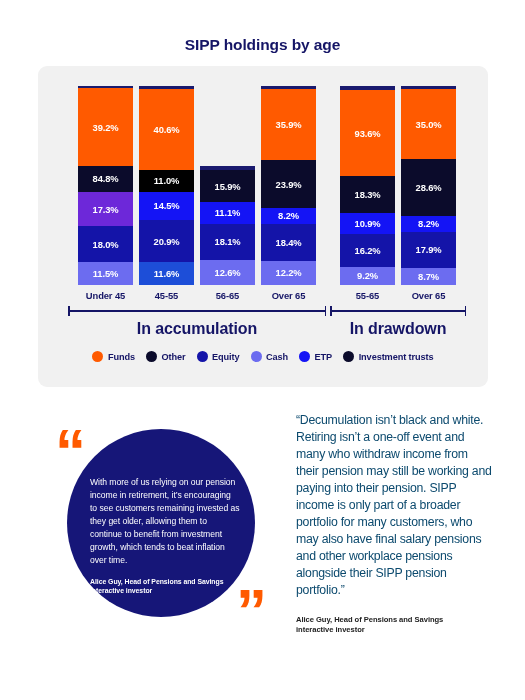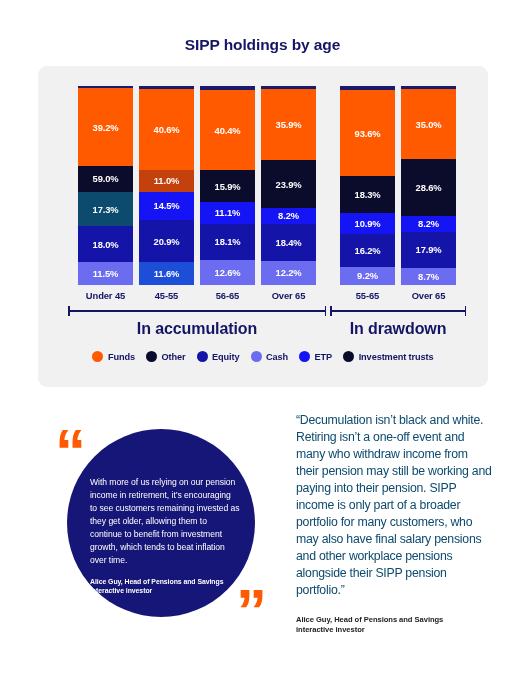--- a/index.html
+++ b/index.html
@@ -115,42 +115,41 @@
 <div class="page">
 
   <div class="chart-title">SIPP holdings by age</div>
 
   <div class="chart-card">
     <div class="plot" id="plot">
         <div class="bar-group" style="left: 0px; width: 55px; height: 199px;">
           <div class="bar">
             <div class="seg trust" style="background: rgb(26, 26, 110); height: 1%;"></div>
             <div class="seg" style="background: rgb(255, 90, 0); height: 39.2%;">39.2%</div>
-            <div class="seg" style="background: rgb(11, 11, 43); height: 13%;">59.0%</div>
-            <div class="seg" style="background: #0c4a6e; height: 17.3%;">17.3%</div>
+            <div class="seg" style="background: rgb(11, 11, 43); height: 13%;">84.8%</div>
+            <div class="seg" style="background: #6d28d9; height: 17.3%;">17.3%</div>
             <div class="seg" style="background: rgb(20, 20, 168); height: 18%;">18.0%</div>
             <div class="seg" style="background: rgb(108, 108, 240); height: 11.5%;">11.5%</div>
           </div>
           <div class="x-label">Under 45</div>
         </div>
         <div class="bar-group" style="left: 61px; width: 55px; height: 199px;">
           <div class="bar">
             <div class="seg trust" style="background: rgb(26, 26, 110); height: 1.4%;"></div>
             <div class="seg" style="background: rgb(255, 90, 0); height: 40.6%;">40.6%</div>
-            <div class="seg" style="background: #c2410c; height: 11%;">11.0%</div>
+            <div class="seg" style="background: #000000; height: 11%;">11.0%</div>
             <div class="seg" style="background: rgb(20, 20, 245); height: 14.5%;">14.5%</div>
             <div class="seg" style="background: rgb(20, 20, 168); height: 20.9%;">20.9%</div>
             <div class="seg" style="background: #1d4ed8; height: 11.6%;">11.6%</div>
           </div>
           <div class="x-label">45-55</div>
         </div>
         <div class="bar-group" style="left: 122px; width: 55px; height: 199px;">
           <div class="bar">
             <div class="seg trust" style="background: rgb(26, 26, 110); height: 1.9%;"></div>
-            <div class="seg" style="background: rgb(255, 90, 0); height: 40.4%;">40.4%</div>
             <div class="seg" style="background: rgb(11, 11, 43); height: 15.9%;">15.9%</div>
             <div class="seg" style="background: rgb(20, 20, 245); height: 11.1%;">11.1%</div>
             <div class="seg" style="background: rgb(20, 20, 168); height: 18.1%;">18.1%</div>
             <div class="seg" style="background: rgb(108, 108, 240); height: 12.6%;">12.6%</div>
           </div>
           <div class="x-label">56-65</div>
         </div>
         <div class="bar-group" style="left: 183px; width: 55px; height: 199px;">
           <div class="bar">
             <div class="seg trust" style="background: rgb(26, 26, 110); height: 1.4%;"></div>

